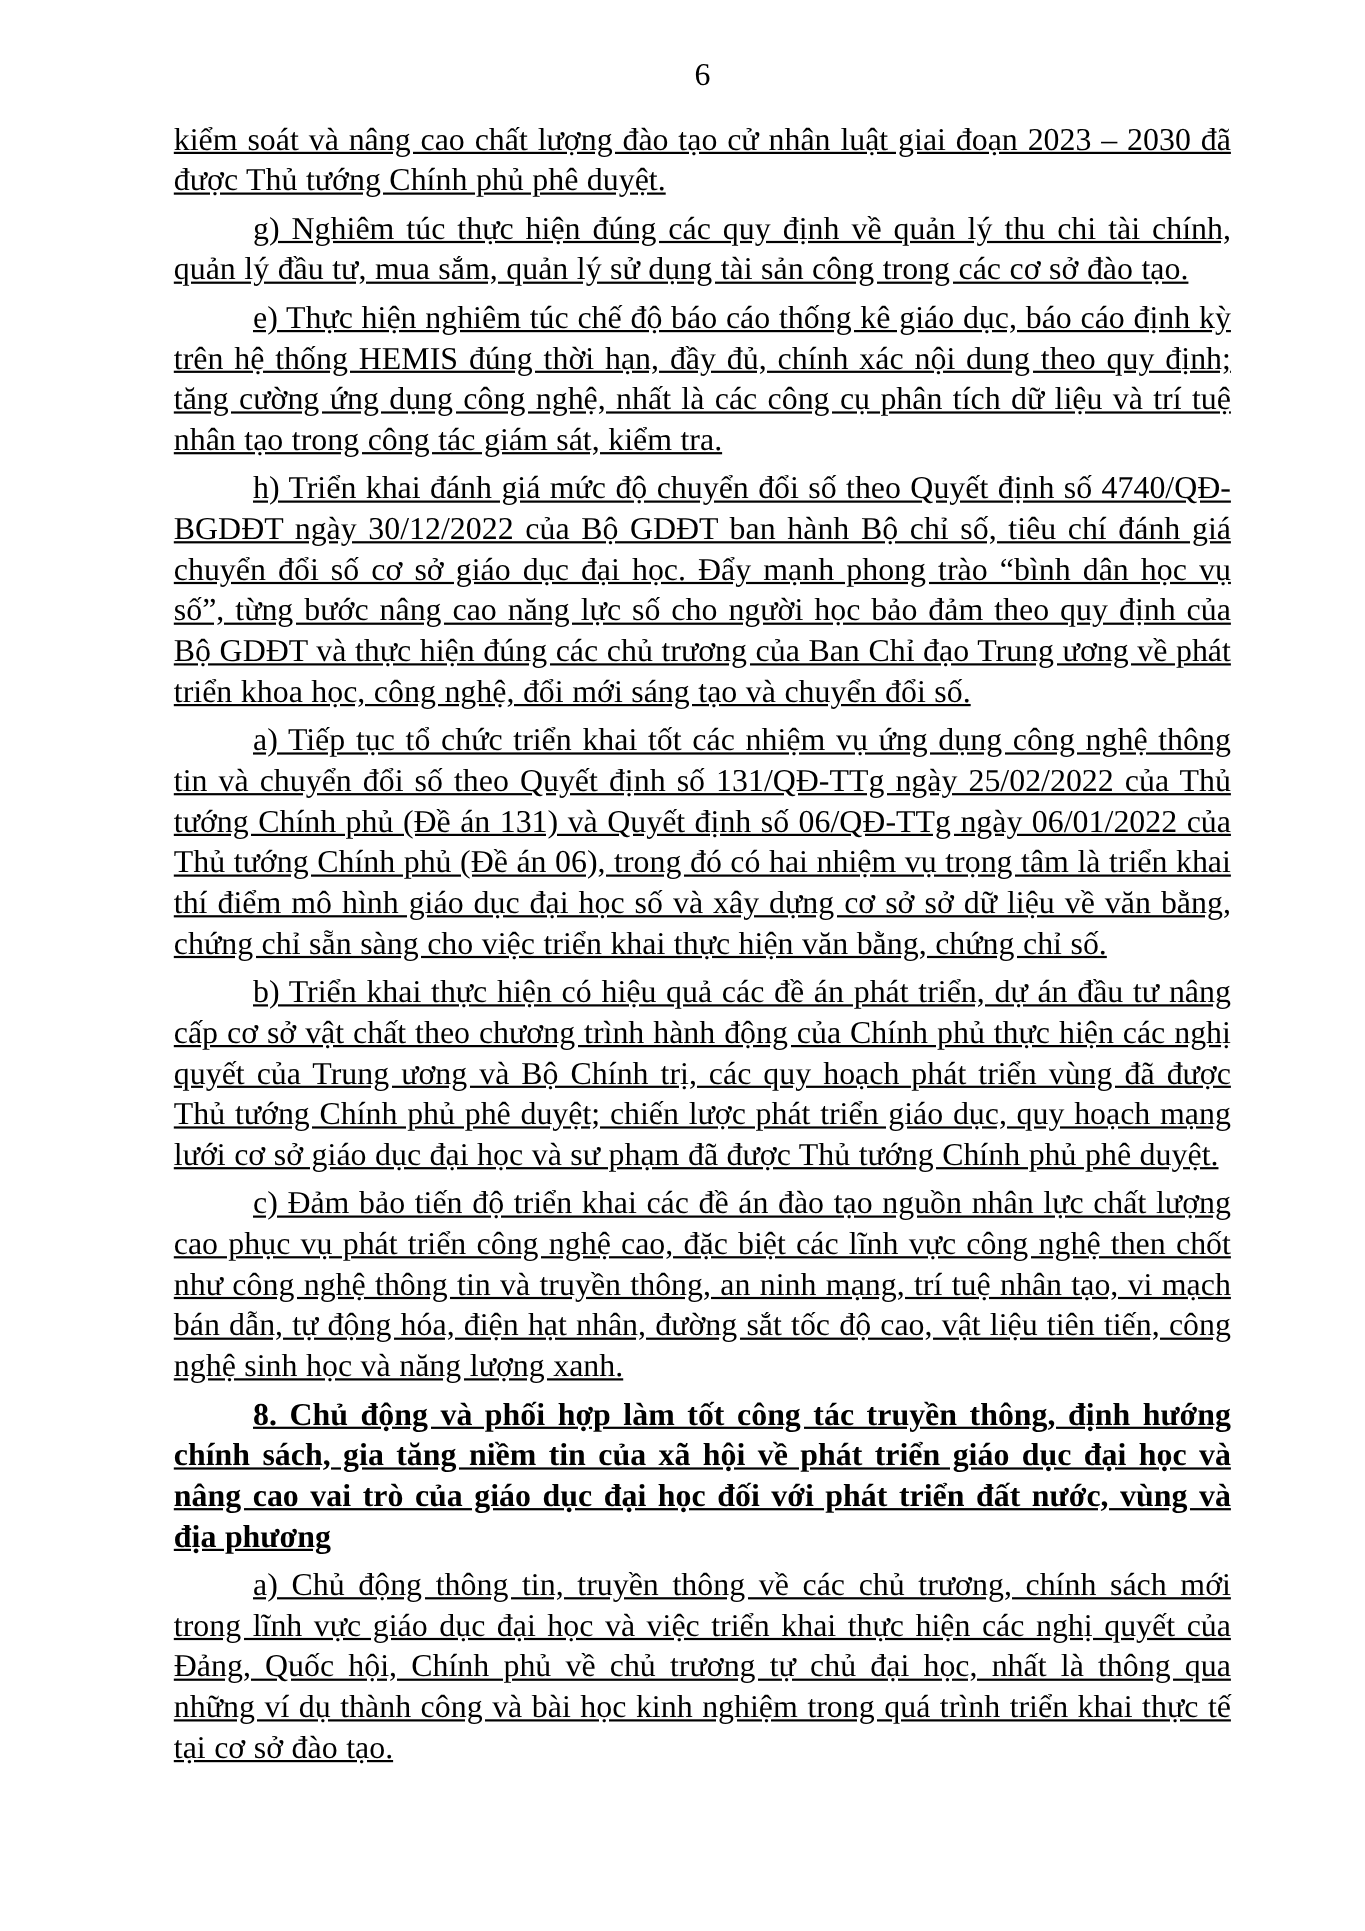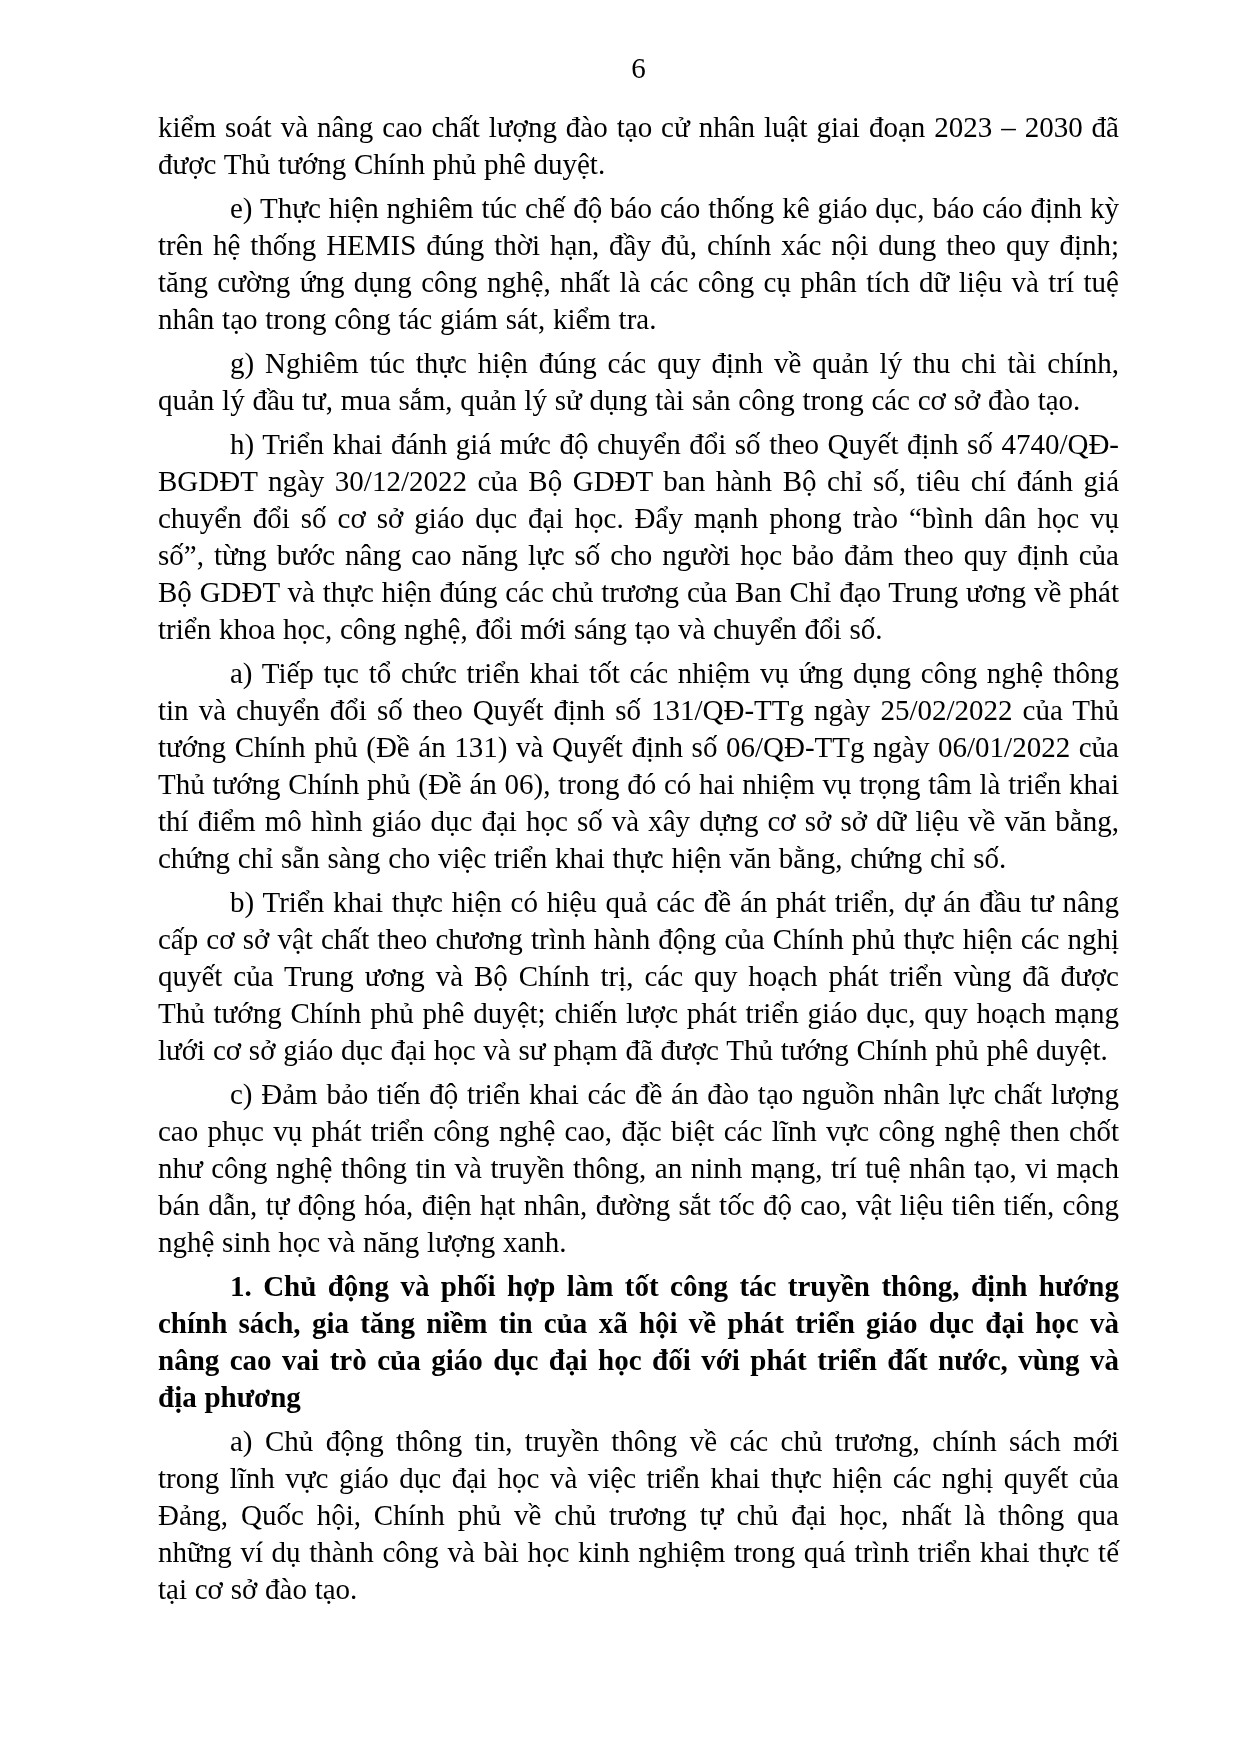--- a/index.html
+++ b/index.html
@@ -26,45 +26,46 @@
     font-size: 29px;
     line-height: 37px;
     margin: 0 0 22px 0;
   }
   .para {
     font-size: 29px;
     line-height: 37px;
     text-align: justify;
     margin: 0 0 7px 0;
     word-spacing: 0.5px;
+    text-decoration: underline;
   }
   .indent {
     text-indent: 72px;
   }
   .heading {
     font-weight: bold;
   }
 </style>
 </head>
 <body>
 
 <div class="page">
   <div class="page-number">6</div>
 
   <p class="para">kiểm soát và nâng cao chất lượng đào tạo cử nhân luật giai đoạn 2023 – 2030 đã được Thủ tướng Chính phủ phê duyệt.</p>
 
+  <p class="para indent">g) Nghiêm túc thực hiện đúng các quy định về quản lý thu chi tài chính, quản lý đầu tư, mua sắm, quản lý sử dụng tài sản công trong các cơ sở đào tạo.</p>
+
   <p class="para indent">e) Thực hiện nghiêm túc chế độ báo cáo thống kê giáo dục, báo cáo định kỳ trên hệ thống HEMIS đúng thời hạn, đầy đủ, chính xác nội dung theo quy định; tăng cường ứng dụng công nghệ, nhất là các công cụ phân tích dữ liệu và trí tuệ nhân tạo trong công tác giám sát, kiểm tra.</p>
-
-  <p class="para indent">g) Nghiêm túc thực hiện đúng các quy định về quản lý thu chi tài chính, quản lý đầu tư, mua sắm, quản lý sử dụng tài sản công trong các cơ sở đào tạo.</p>
 
   <p class="para indent">h) Triển khai đánh giá mức độ chuyển đổi số theo Quyết định số 4740/QĐ-BGDĐT ngày 30/12/2022 của Bộ GDĐT ban hành Bộ chỉ số, tiêu chí đánh giá chuyển đổi số cơ sở giáo dục đại học. Đẩy mạnh phong trào “bình dân học vụ số”, từng bước nâng cao năng lực số cho người học bảo đảm theo quy định của Bộ GDĐT và thực hiện đúng các chủ trương của Ban Chỉ đạo Trung ương về phát triển khoa học, công nghệ, đổi mới sáng tạo và chuyển đổi số.</p>
 
 
   <p class="para indent">a) Tiếp tục tổ chức triển khai tốt các nhiệm vụ ứng dụng công nghệ thông tin và chuyển đổi số theo Quyết định số 131/QĐ-TTg ngày 25/02/2022 của Thủ tướng Chính phủ (Đề án 131) và Quyết định số 06/QĐ-TTg ngày 06/01/2022 của Thủ tướng Chính phủ (Đề án 06), trong đó có hai nhiệm vụ trọng tâm là triển khai thí điểm mô hình giáo dục đại học số và xây dựng cơ sở sở dữ liệu về văn bằng, chứng chỉ sẵn sàng cho việc triển khai thực hiện văn bằng, chứng chỉ số.</p>
 
   <p class="para indent">b) Triển khai thực hiện có hiệu quả các đề án phát triển, dự án đầu tư nâng cấp cơ sở vật chất theo chương trình hành động của Chính phủ thực hiện các nghị quyết của Trung ương và Bộ Chính trị, các quy hoạch phát triển vùng đã được Thủ tướng Chính phủ phê duyệt; chiến lược phát triển giáo dục, quy hoạch mạng lưới cơ sở giáo dục đại học và sư phạm đã được Thủ tướng Chính phủ phê duyệt.</p>
 
   <p class="para indent">c) Đảm bảo tiến độ triển khai các đề án đào tạo nguồn nhân lực chất lượng cao phục vụ phát triển công nghệ cao, đặc biệt các lĩnh vực công nghệ then chốt như công nghệ thông tin và truyền thông, an ninh mạng, trí tuệ nhân tạo, vi mạch bán dẫn, tự động hóa, điện hạt nhân, đường sắt tốc độ cao, vật liệu tiên tiến, công nghệ sinh học và năng lượng xanh.</p>
 
-  <p class="para indent heading">1. Chủ động và phối hợp làm tốt công tác truyền thông, định hướng chính sách, gia tăng niềm tin của xã hội về phát triển giáo dục đại học và nâng cao vai trò của giáo dục đại học đối với phát triển đất nước, vùng và địa phương</p>
+  <p class="para indent heading">8. Chủ động và phối hợp làm tốt công tác truyền thông, định hướng chính sách, gia tăng niềm tin của xã hội về phát triển giáo dục đại học và nâng cao vai trò của giáo dục đại học đối với phát triển đất nước, vùng và địa phương</p>
 
   <p class="para indent">a) Chủ động thông tin, truyền thông về các chủ trương, chính sách mới trong lĩnh vực giáo dục đại học và việc triển khai thực hiện các nghị quyết của Đảng, Quốc hội, Chính phủ về chủ trương tự chủ đại học, nhất là thông qua những ví dụ thành công và bài học kinh nghiệm trong quá trình triển khai thực tế tại cơ sở đào tạo.</p>
 </div>
 
 </body></html>

